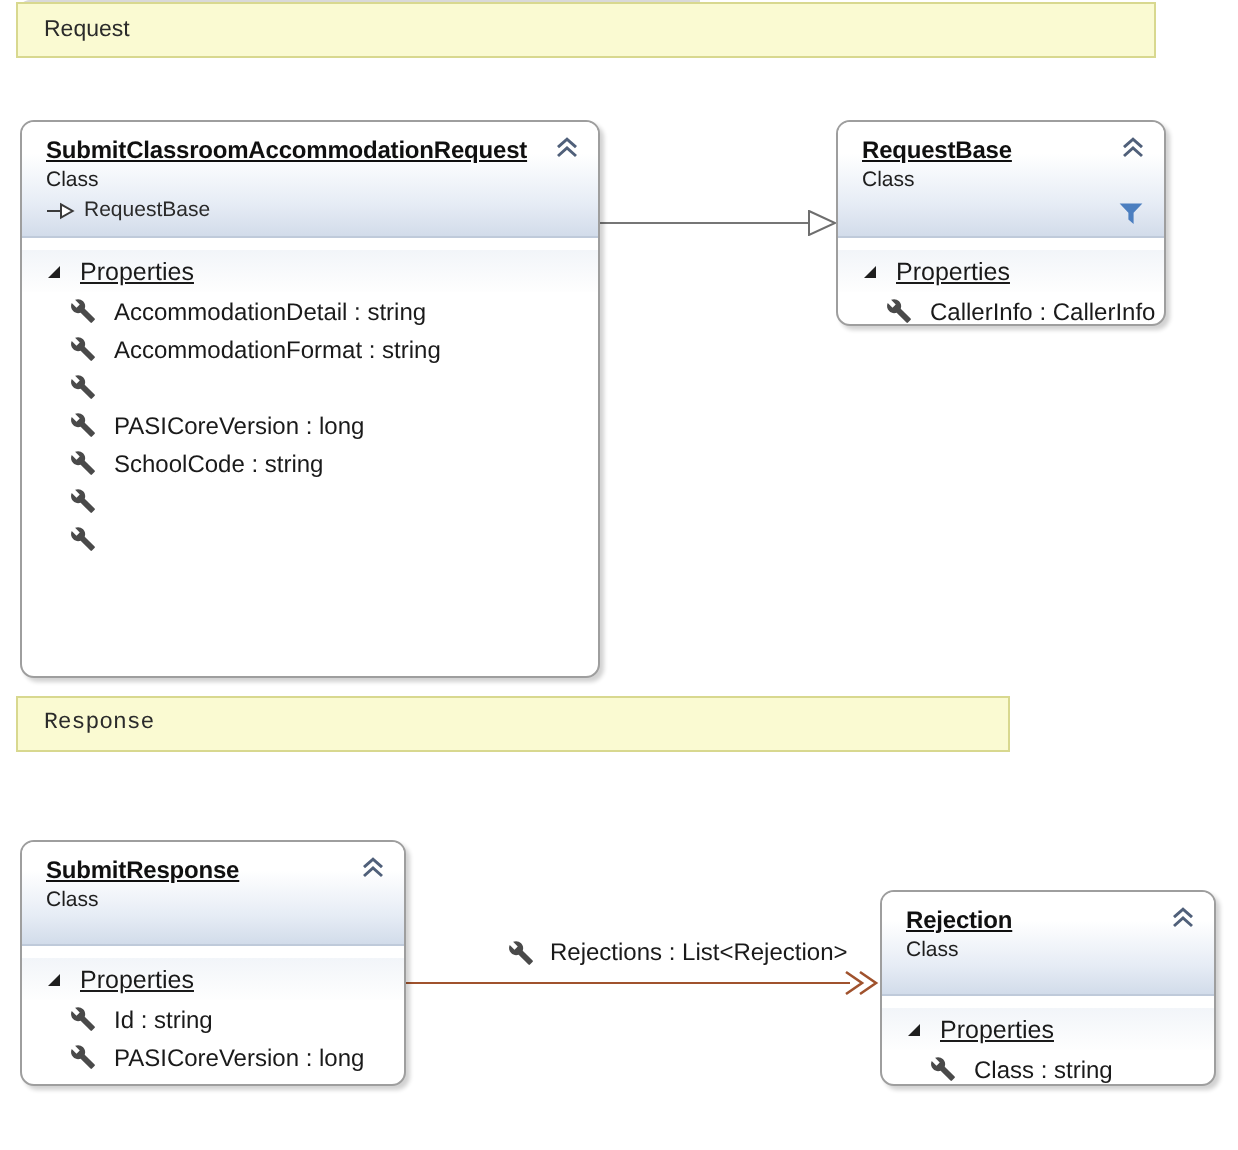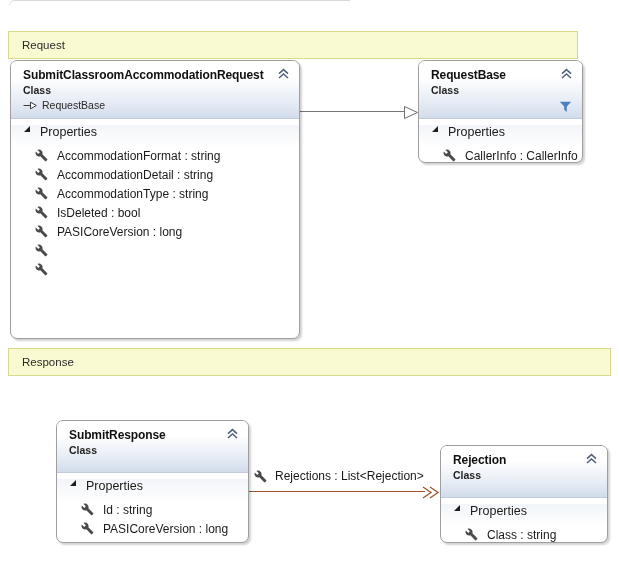--- a/index.html
+++ b/index.html
@@ -14,22 +14,22 @@
     position:absolute; left:9px; top:0; width:341px; height:6px;
     border-top:1px solid #d9d9d9; border-left:1px solid #e7e7e7;
     border-top-left-radius:7px;
   }
   
   .banner {
     position:absolute; height:28px; background:#FAFAD2;
     border:1px solid #d8d88f; font-size:11.5px; color:#2b2b2b;
     line-height:26px; padding-left:13px;
   }
-  .banner-request { left:8px; top:31px; width:570px; }
-  .banner-response { left:8px; top:348px; width:603px; }
+  .banner-request { left:8px; top:1px; width:570px; }
+  .banner-response { left:8px; top:348px; width:497px;font-family:Liberation Mono, monospace; }
 
   
   .conn-line { position:absolute; height:1px; }
   .inherit-line { left:300px; top:111px; width:106px; background:#767676; }
   .inherit-arrow { position:absolute; left:404px; top:105px; }
   .assoc-line { left:203px; top:491px; width:222px; background:#A0522D; }
   .assoc-arrow { position:absolute; left:422px; top:485px; }
   .assoc-label {
     position:absolute; left:254px; top:469px; display:flex;
     align-items:center; gap:8px; font-size:12px; color:#1a1a1a;
@@ -38,48 +38,49 @@
 
   
   .class-box {
     position:absolute; background:#ffffff;
     border:1px solid #9e9e9e; border-radius:7px;
     box-shadow:2px 2px 2px rgba(0,0,0,0.18);
     overflow:hidden;
   }
   .box-submit-request { left:10px;  top:60px;  width:290px; height:279px; }
   .box-request-base   { left:418px; top:60px;  width:165px; height:103px; }
-  .box-submit-response{ left:10px;  top:420px; width:193px; height:123px;margin-left:46px; }
+  .box-submit-response{ left:10px;  top:420px; width:193px; height:123px; }
   .box-rejection      { left:440px; top:445px; width:168px; height:98px; }
 
   .box-header {
     position:relative; width:100%;
     background:linear-gradient(#ffffff 28%, #e6ecf5 72%, #d2dcea 100%);
     border-bottom:1px solid #bfcada;
     padding:7px 10px 0 12px;
   }
   .box-header.tall  { height:58px; }
   .box-header.short { height:52px; }
   .box-title {
     font-size:12px; font-weight:700; color:#101010;
-    white-space:nowrap; letter-spacing:-0.1px;
-  }
-  .box-stereotype { font-size:10.5px; color:#1e1e1e; margin-top:2px;font-weight:bold; }
+    white-space:nowrap; letter-spacing:-0.1px;text-decoration:underline;
+  }
+  .box-stereotype { font-size:10.5px; color:#1e1e1e; margin-top:2px; }
   .inherits-row {
     display:flex; align-items:center; gap:4px; margin-top:3px;
     font-size:10.5px; color:#2a2a2a;
   }
   .collapse-btn { position:absolute; right:9px; top:7px; cursor:pointer; line-height:0; }
   .filter-btn { position:absolute; right:10px; bottom:5px; cursor:pointer; line-height:0; }
 
   .box-body { padding-top:6px; }
   .compartment-row {
-    display:flex; gap:9px; height:21px;
+    display:flex; align-items:center; gap:9px; height:21px;
     padding-left:12px; font-size:12.5px; color:#1a1a1a;
     background:linear-gradient(#f2f5f9, #fefefe);
+    text-decoration:underline;
   }
   .member-row {
     display:flex; align-items:center; gap:9px; height:19px;
     padding-left:24px; font-size:12px; color:#1a1a1a; white-space:nowrap;
   }
   .icon { line-height:0; flex:0 0 auto; }
 </style>
 </head>
 <body>
 
@@ -143,45 +144,44 @@
           <svg width="8" height="8" viewBox="0 0 8 8">
               <polygon points="7,1 7,7 1,7" fill="#1e1e1e"></polygon>
             </svg>
         </span>
         <span>Properties</span>
       </div>
       <div class="member-row">
           <span class="icon"><svg width="13" height="13" viewBox="0 0 24 24">
               <path fill="#4a4a4a" d="M22.7 19l-9.1-9.1c.9-2.3.4-5-1.5-6.9-2-2-5-2.4-7.4-1.3L9 6 6 9 1.6 4.7C.4 7.1.9 10.1 2.9 12.1c1.9 1.9 4.6 2.4 6.9 1.5l9.1 9.1c.4.4 1 .4 1.4 0l2.3-2.3c.5-.4.5-1.1.1-1.4z"></path>
             </svg></span>
+          <span>AccommodationDetail : string</span>
+        </div>
+      <div class="member-row">
+          <span class="icon"><svg width="13" height="13" viewBox="0 0 24 24">
+              <path fill="#4a4a4a" d="M22.7 19l-9.1-9.1c.9-2.3.4-5-1.5-6.9-2-2-5-2.4-7.4-1.3L9 6 6 9 1.6 4.7C.4 7.1.9 10.1 2.9 12.1c1.9 1.9 4.6 2.4 6.9 1.5l9.1 9.1c.4.4 1 .4 1.4 0l2.3-2.3c.5-.4.5-1.1.1-1.4z"></path>
+            </svg></span>
           <span>AccommodationFormat : string</span>
         </div>
       <div class="member-row">
           <span class="icon"><svg width="13" height="13" viewBox="0 0 24 24">
               <path fill="#4a4a4a" d="M22.7 19l-9.1-9.1c.9-2.3.4-5-1.5-6.9-2-2-5-2.4-7.4-1.3L9 6 6 9 1.6 4.7C.4 7.1.9 10.1 2.9 12.1c1.9 1.9 4.6 2.4 6.9 1.5l9.1 9.1c.4.4 1 .4 1.4 0l2.3-2.3c.5-.4.5-1.1.1-1.4z"></path>
             </svg></span>
-          <span>AccommodationDetail : string</span>
-        </div>
-      <div class="member-row">
-          <span class="icon"><svg width="13" height="13" viewBox="0 0 24 24">
-              <path fill="#4a4a4a" d="M22.7 19l-9.1-9.1c.9-2.3.4-5-1.5-6.9-2-2-5-2.4-7.4-1.3L9 6 6 9 1.6 4.7C.4 7.1.9 10.1 2.9 12.1c1.9 1.9 4.6 2.4 6.9 1.5l9.1 9.1c.4.4 1 .4 1.4 0l2.3-2.3c.5-.4.5-1.1.1-1.4z"></path>
-            </svg></span>
-          <span>AccommodationType : string</span>
-        </div>
-      <div class="member-row">
-          <span class="icon"><svg width="13" height="13" viewBox="0 0 24 24">
-              <path fill="#4a4a4a" d="M22.7 19l-9.1-9.1c.9-2.3.4-5-1.5-6.9-2-2-5-2.4-7.4-1.3L9 6 6 9 1.6 4.7C.4 7.1.9 10.1 2.9 12.1c1.9 1.9 4.6 2.4 6.9 1.5l9.1 9.1c.4.4 1 .4 1.4 0l2.3-2.3c.5-.4.5-1.1.1-1.4z"></path>
-            </svg></span>
-          <span>IsDeleted : bool</span>
         </div>
       <div class="member-row">
           <span class="icon"><svg width="13" height="13" viewBox="0 0 24 24">
               <path fill="#4a4a4a" d="M22.7 19l-9.1-9.1c.9-2.3.4-5-1.5-6.9-2-2-5-2.4-7.4-1.3L9 6 6 9 1.6 4.7C.4 7.1.9 10.1 2.9 12.1c1.9 1.9 4.6 2.4 6.9 1.5l9.1 9.1c.4.4 1 .4 1.4 0l2.3-2.3c.5-.4.5-1.1.1-1.4z"></path>
             </svg></span>
           <span>PASICoreVersion : long</span>
+        </div>
+      <div class="member-row">
+          <span class="icon"><svg width="13" height="13" viewBox="0 0 24 24">
+              <path fill="#4a4a4a" d="M22.7 19l-9.1-9.1c.9-2.3.4-5-1.5-6.9-2-2-5-2.4-7.4-1.3L9 6 6 9 1.6 4.7C.4 7.1.9 10.1 2.9 12.1c1.9 1.9 4.6 2.4 6.9 1.5l9.1 9.1c.4.4 1 .4 1.4 0l2.3-2.3c.5-.4.5-1.1.1-1.4z"></path>
+            </svg></span>
+          <span>SchoolCode : string</span>
         </div>
       <div class="member-row">
           <span class="icon"><svg width="13" height="13" viewBox="0 0 24 24">
               <path fill="#4a4a4a" d="M22.7 19l-9.1-9.1c.9-2.3.4-5-1.5-6.9-2-2-5-2.4-7.4-1.3L9 6 6 9 1.6 4.7C.4 7.1.9 10.1 2.9 12.1c1.9 1.9 4.6 2.4 6.9 1.5l9.1 9.1c.4.4 1 .4 1.4 0l2.3-2.3c.5-.4.5-1.1.1-1.4z"></path>
             </svg></span>
         </div>
       <div class="member-row">
           <span class="icon"><svg width="13" height="13" viewBox="0 0 24 24">
               <path fill="#4a4a4a" d="M22.7 19l-9.1-9.1c.9-2.3.4-5-1.5-6.9-2-2-5-2.4-7.4-1.3L9 6 6 9 1.6 4.7C.4 7.1.9 10.1 2.9 12.1c1.9 1.9 4.6 2.4 6.9 1.5l9.1 9.1c.4.4 1 .4 1.4 0l2.3-2.3c.5-.4.5-1.1.1-1.4z"></path>
             </svg></span>

